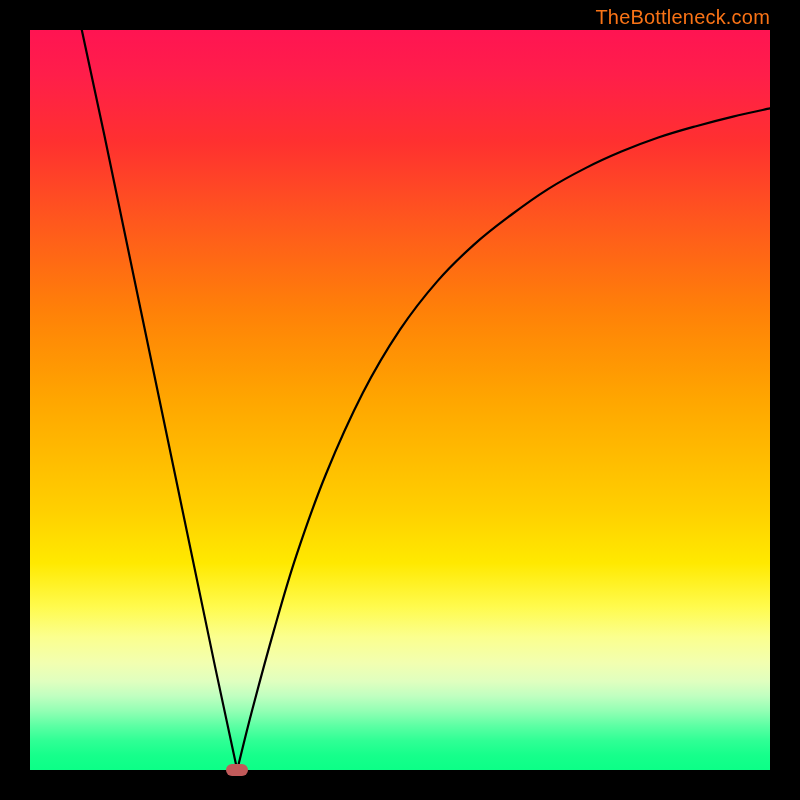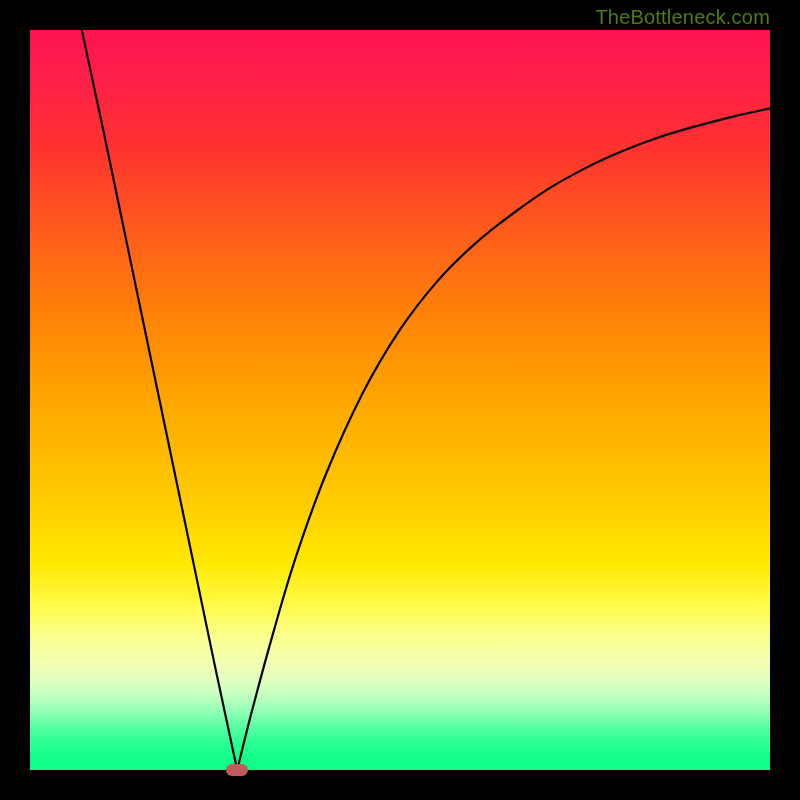--- a/index.html
+++ b/index.html
@@ -41,21 +41,21 @@
       #5dffa4 94%,
       #30ff95 96%,
       #16ff8b 98%,
       #0cff87 100%
     );
   }
   .watermark {
     position: absolute;
     top: 6px;
     right: 30px;
-    color: #4d7c0f;
+    color: #f97316;
     font-size: 20px;
     font-weight: 500;
     letter-spacing: 0.2px;
     user-select: none;
   }
   svg.curve {
     position: absolute;
     left: 0;
     top: 0;
     width: 740px;

